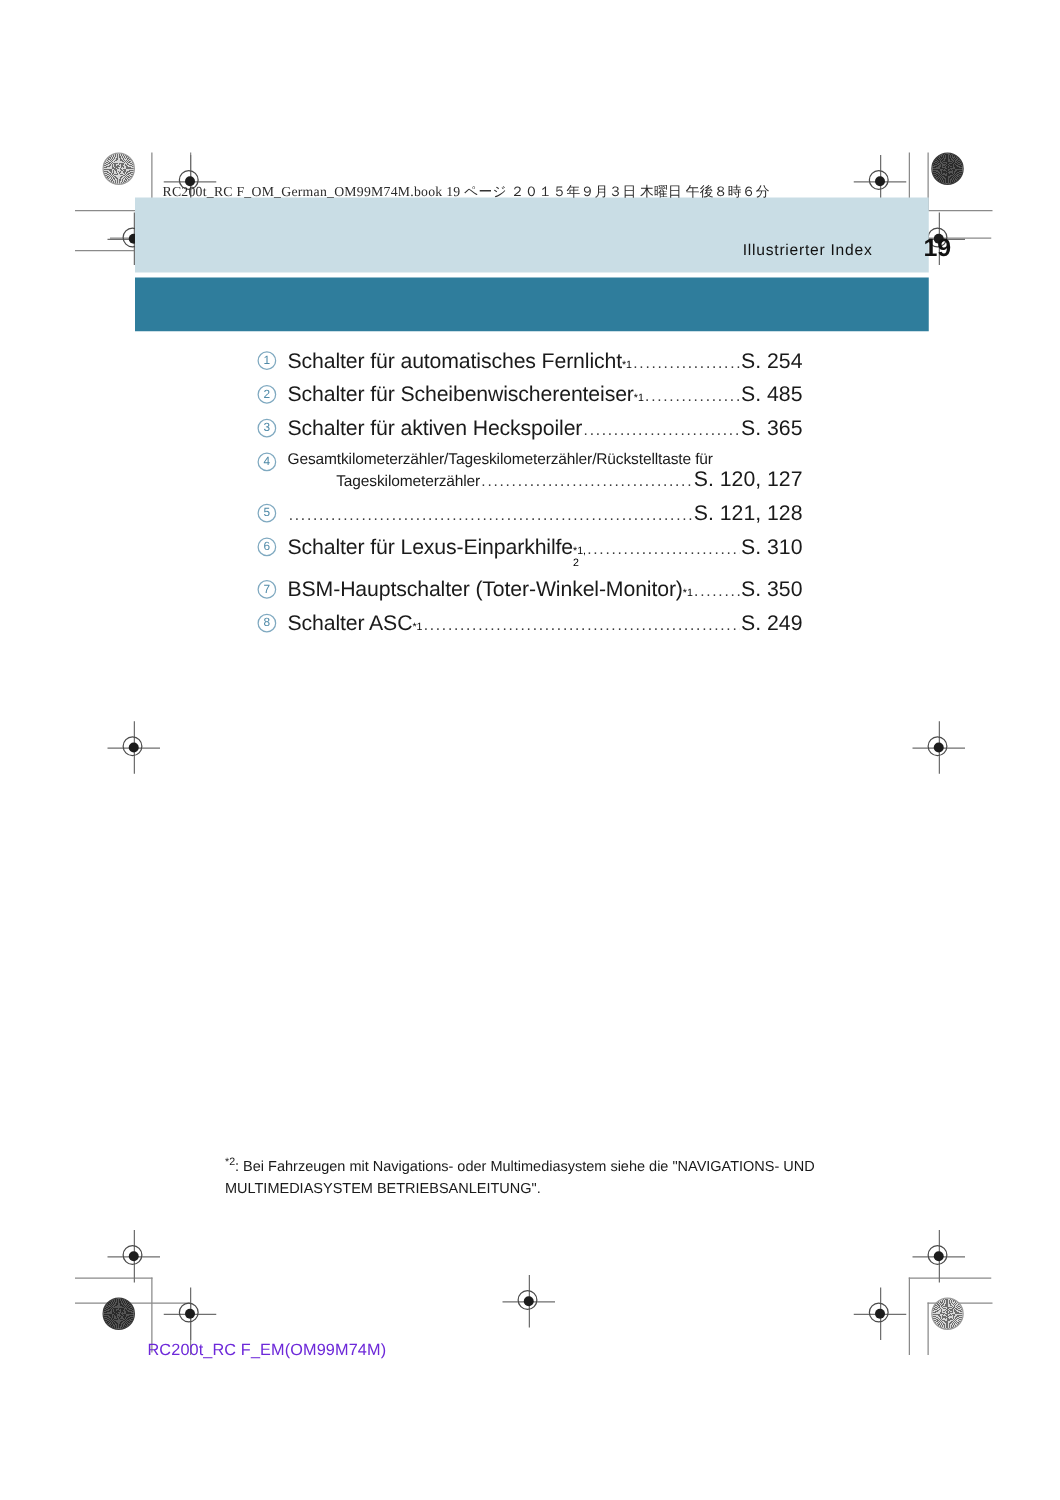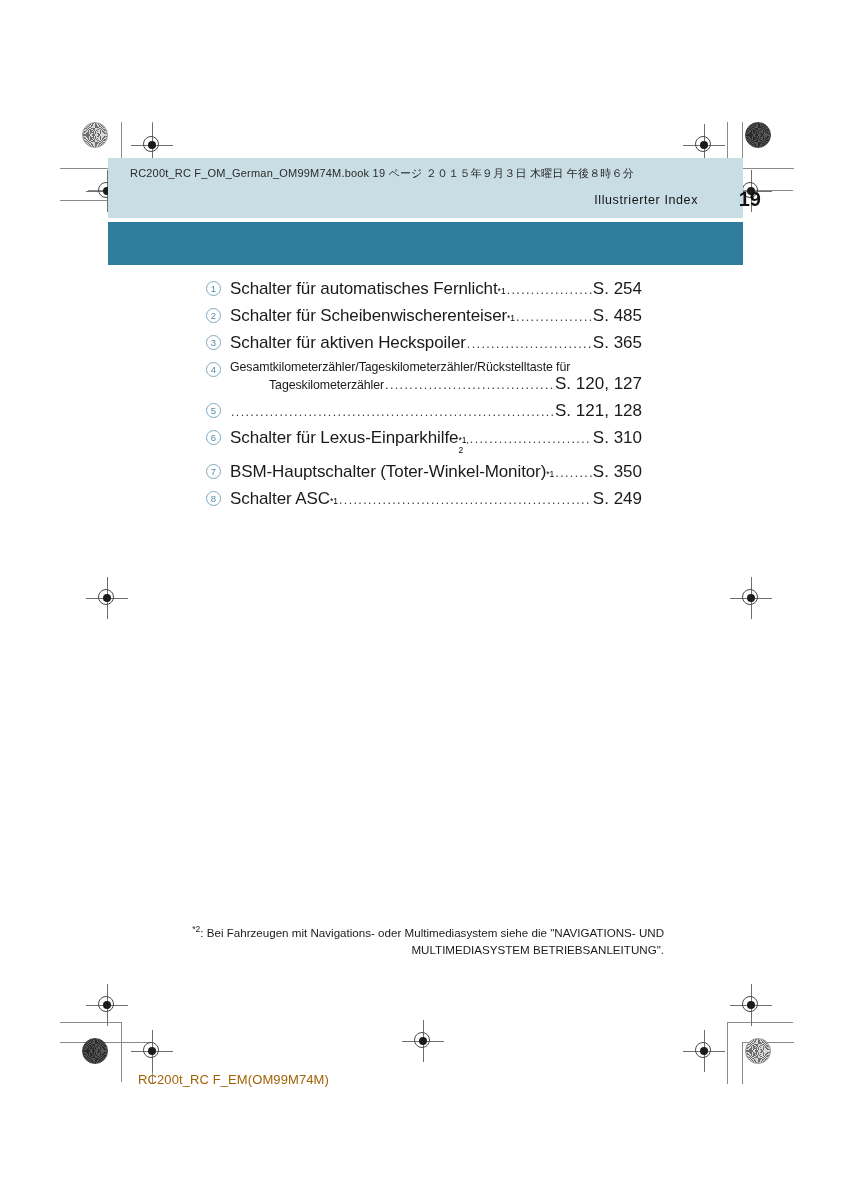--- a/index.html
+++ b/index.html
@@ -86,26 +86,25 @@
     top: 222px;
     width: 635px;
     height: 43px;
     background: #2f7d9c;
   }
 
   .file-stamp {
     position: absolute;
     left: 130px;
     top: 146px;
-    font-family: Liberation Sans, sans-serif;
+    font-family: Liberation Serif, serif;
     font-size: 11px;
     color: #2b2b2b;
     letter-spacing: 0.2px;
     white-space: nowrap;
-    margin-top: 20px;
   }
 
   .running-head {
     position: absolute;
     right: 150px;
     top: 193px;
     font-size: 12.5px;
     color: #111111;
     letter-spacing: 0.6px;
     white-space: nowrap;
@@ -200,33 +199,32 @@
     position: absolute;
     left: 180px;
     top: 922px;
     width: 484px;
     text-align: right;
     font-size: 11.6px;
     color: #1a1a1a;
     line-height: 1.45;
   }
   .fn-2 {
-    text-align: right;
+    text-align: left;
     margin-top: 1px;
   }
 
   
   .doc-footer {
     position: absolute;
     left: 118px;
     top: 1072px;
     font-size: 13px;
-    color: #a16207;
+    color: #6d28d9;
     letter-spacing: 0.1px;
-    margin-left: 20px;
   }
 </style>
 </head>
 <body>
 
 <div class="mark-line h" style="left:60px; top:200px; width:62px;"></div>
 <div class="mark-line v" style="left:152px; top:122px; height:70px;"></div>
 <div class="mark-line h" style="left:60px; top:168px; width:52px;"></div>
 <div class="mark-line v" style="left:121px; top:122px; height:48px;"></div>
 <div class="mark-line h" style="left:88px; top:190px; width:65px;"></div>

